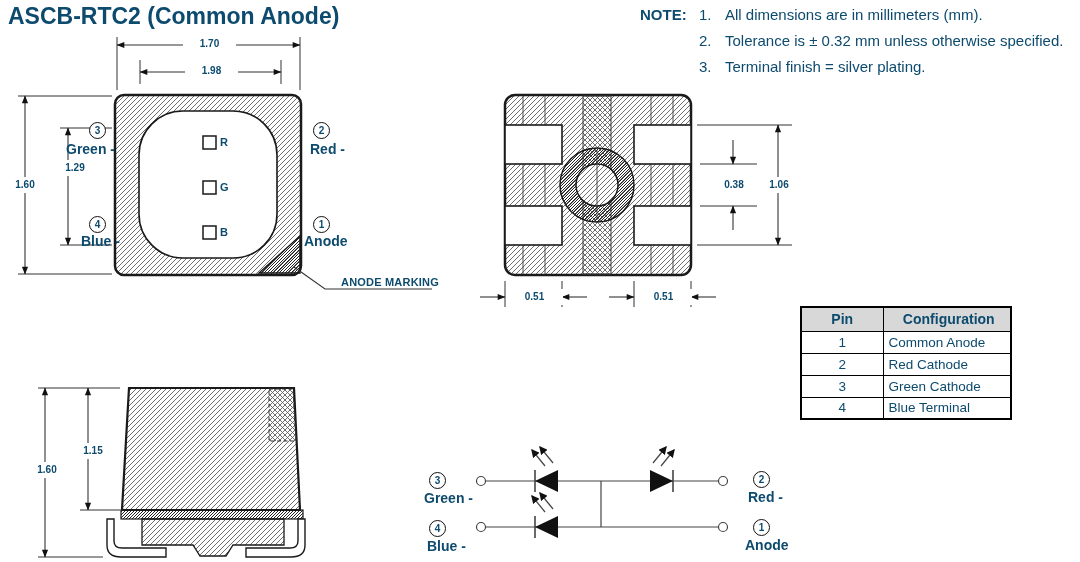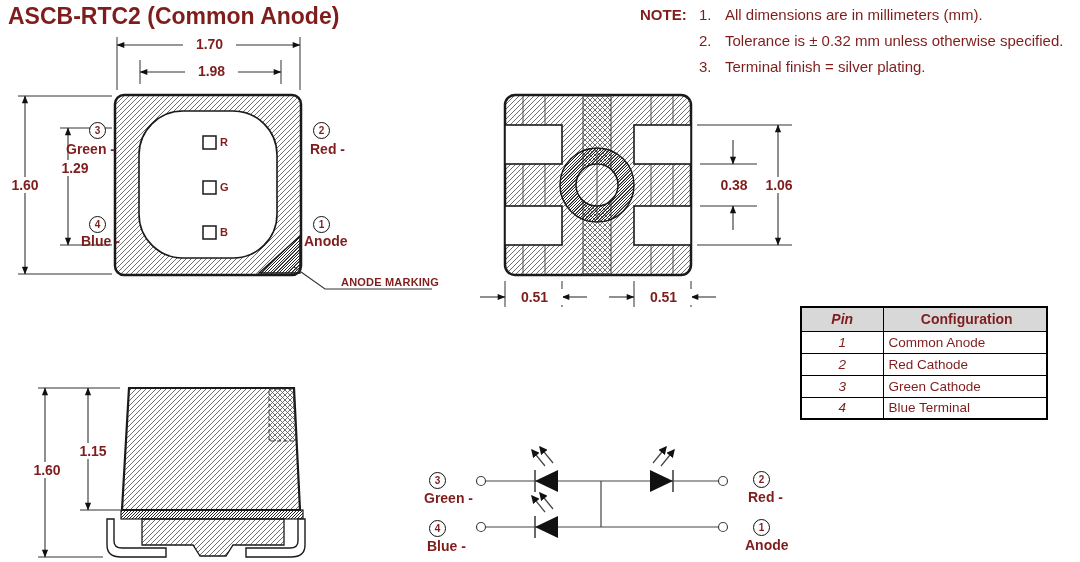--- a/index.html
+++ b/index.html
@@ -1,39 +1,39 @@
 <!DOCTYPE html>
 <html><head>
 <meta charset="utf-8">
 <style>
   html,body{margin:0;padding:0;background:#fff;}
   .page{position:relative;width:1080px;height:562px;background:#ffffff;overflow:hidden;
-        font-family:"Liberation Sans",sans-serif;color:#7f1d1d;}
+        font-family:"Liberation Sans",sans-serif;color:#0c4a6e;}
   .canvas{position:absolute;left:0;top:0;}
   .abs{position:absolute;}
   .title{font-size:23px;font-weight:700;letter-spacing:0;}
   .note-label{font-size:15px;font-weight:700;}
   .note-item{display:flex;font-size:15px;line-height:18px;margin-bottom:8px;}
   .note-num{width:26px;flex:none;}
-  .dim{position:absolute;font-size:14px;font-weight:700;background:#fff;text-align:center;
+  .dim{position:absolute;font-size:10px;font-weight:700;background:#fff;text-align:center;
        line-height:16px;padding:0 1px;}
   .pincirc{position:absolute;width:17px;height:17px;border:1.4px solid #111;border-radius:50%;
            background:#fff;font-size:10px;font-weight:700;display:flex;align-items:center;
            justify-content:center;box-sizing:border-box;}
   .pinlabel{position:absolute;font-size:14px;font-weight:700;white-space:nowrap;}
   .dielabel{position:absolute;font-size:11px;font-weight:700;}
   .anodemark{position:absolute;font-size:11px;font-weight:700;letter-spacing:0.2px;}
   .pintable{position:absolute;left:800px;top:306px;border-collapse:collapse;
             font-size:13.5px;background:#fff;}
   .pintable th,.pintable td{border:1px solid #000;box-sizing:border-box;}
   .pintable{border:2px solid #000;}
   .pintable th{background:#d8d8d8;font-size:14px;font-weight:700;height:24px;}
   .pintable td{height:22px;}
-  .col-pin{width:82px;text-align:center;font-style:italic;}
-  .col-cfg{width:164px;text-align:left;padding-left:5px;}
+  .col-pin{width:82px;text-align:center;}
+  .col-cfg{width:128px;text-align:left;padding-left:5px;}
 </style>
 </head>
 <body>
 
 <div class="page">
 
   <svg class="canvas" width="1080" height="562" viewBox="0 0 1080 562">
     <defs>
       <pattern id="h1" width="5" height="5" patternUnits="userSpaceOnUse">
         <path d="M-1,1 l2,-2 M0,5 l5,-5 M4,6 l2,-2" stroke="#5f5f5f" stroke-width="0.9" fill="none"></path>

